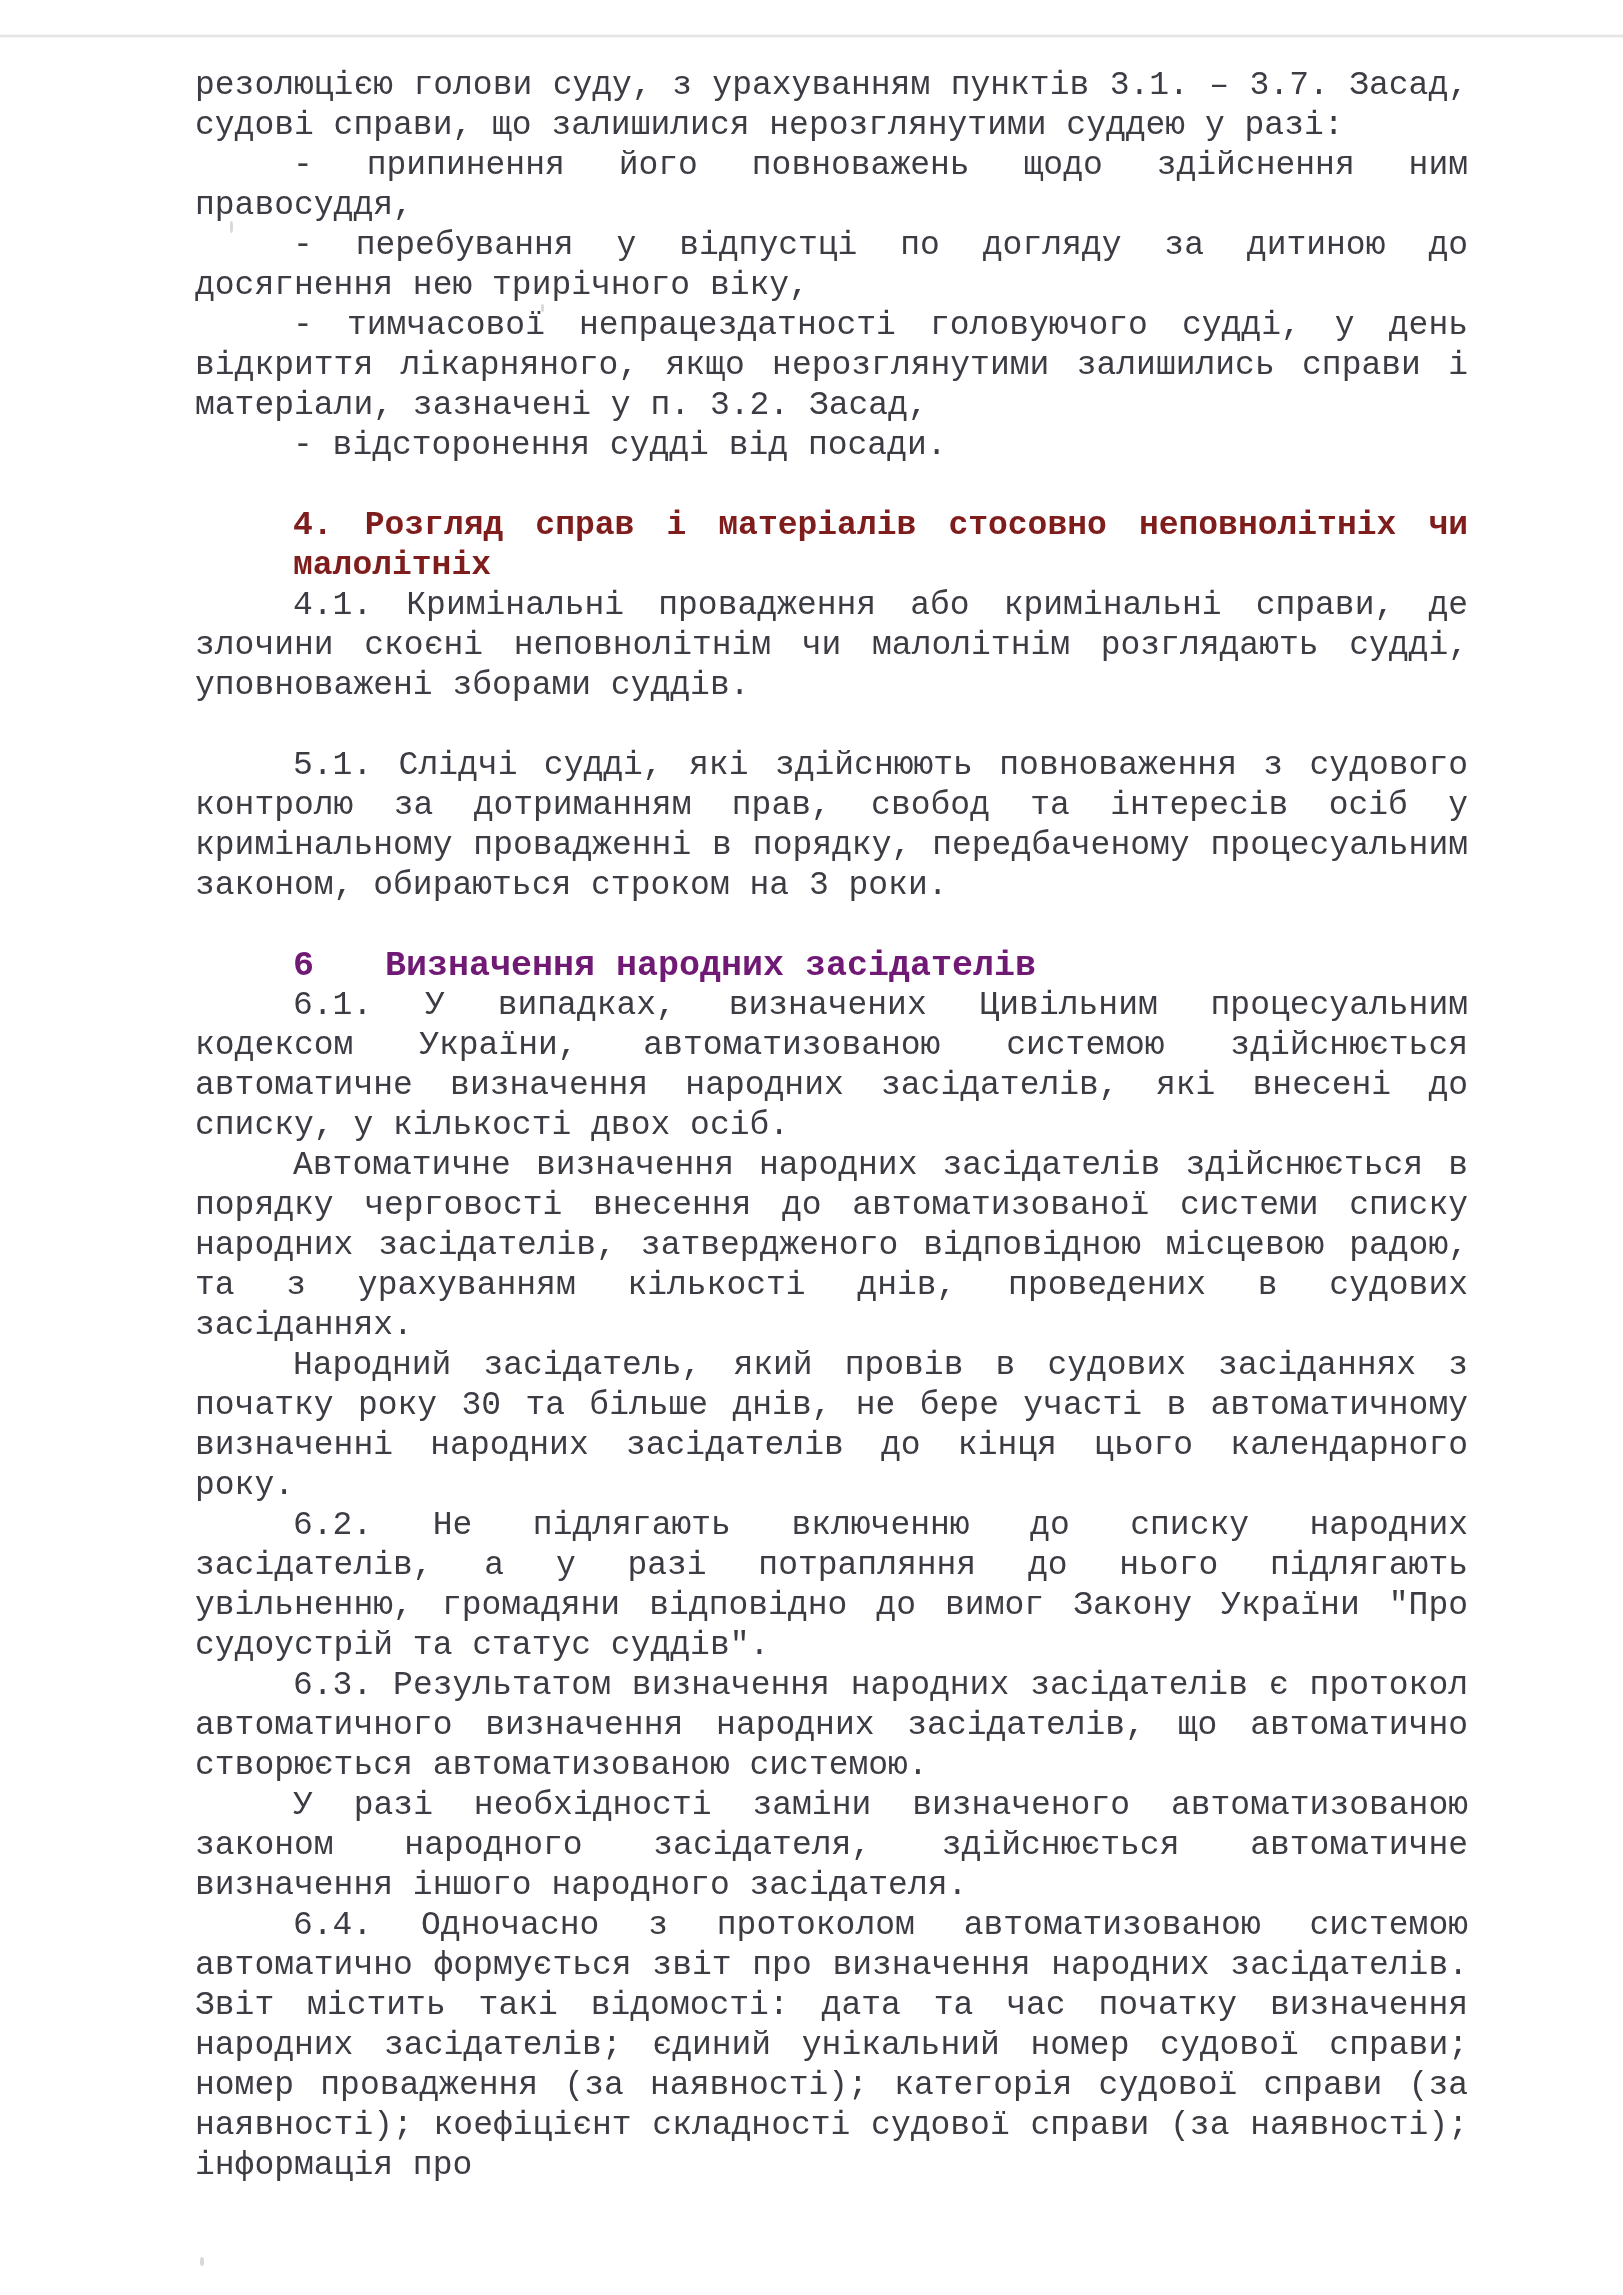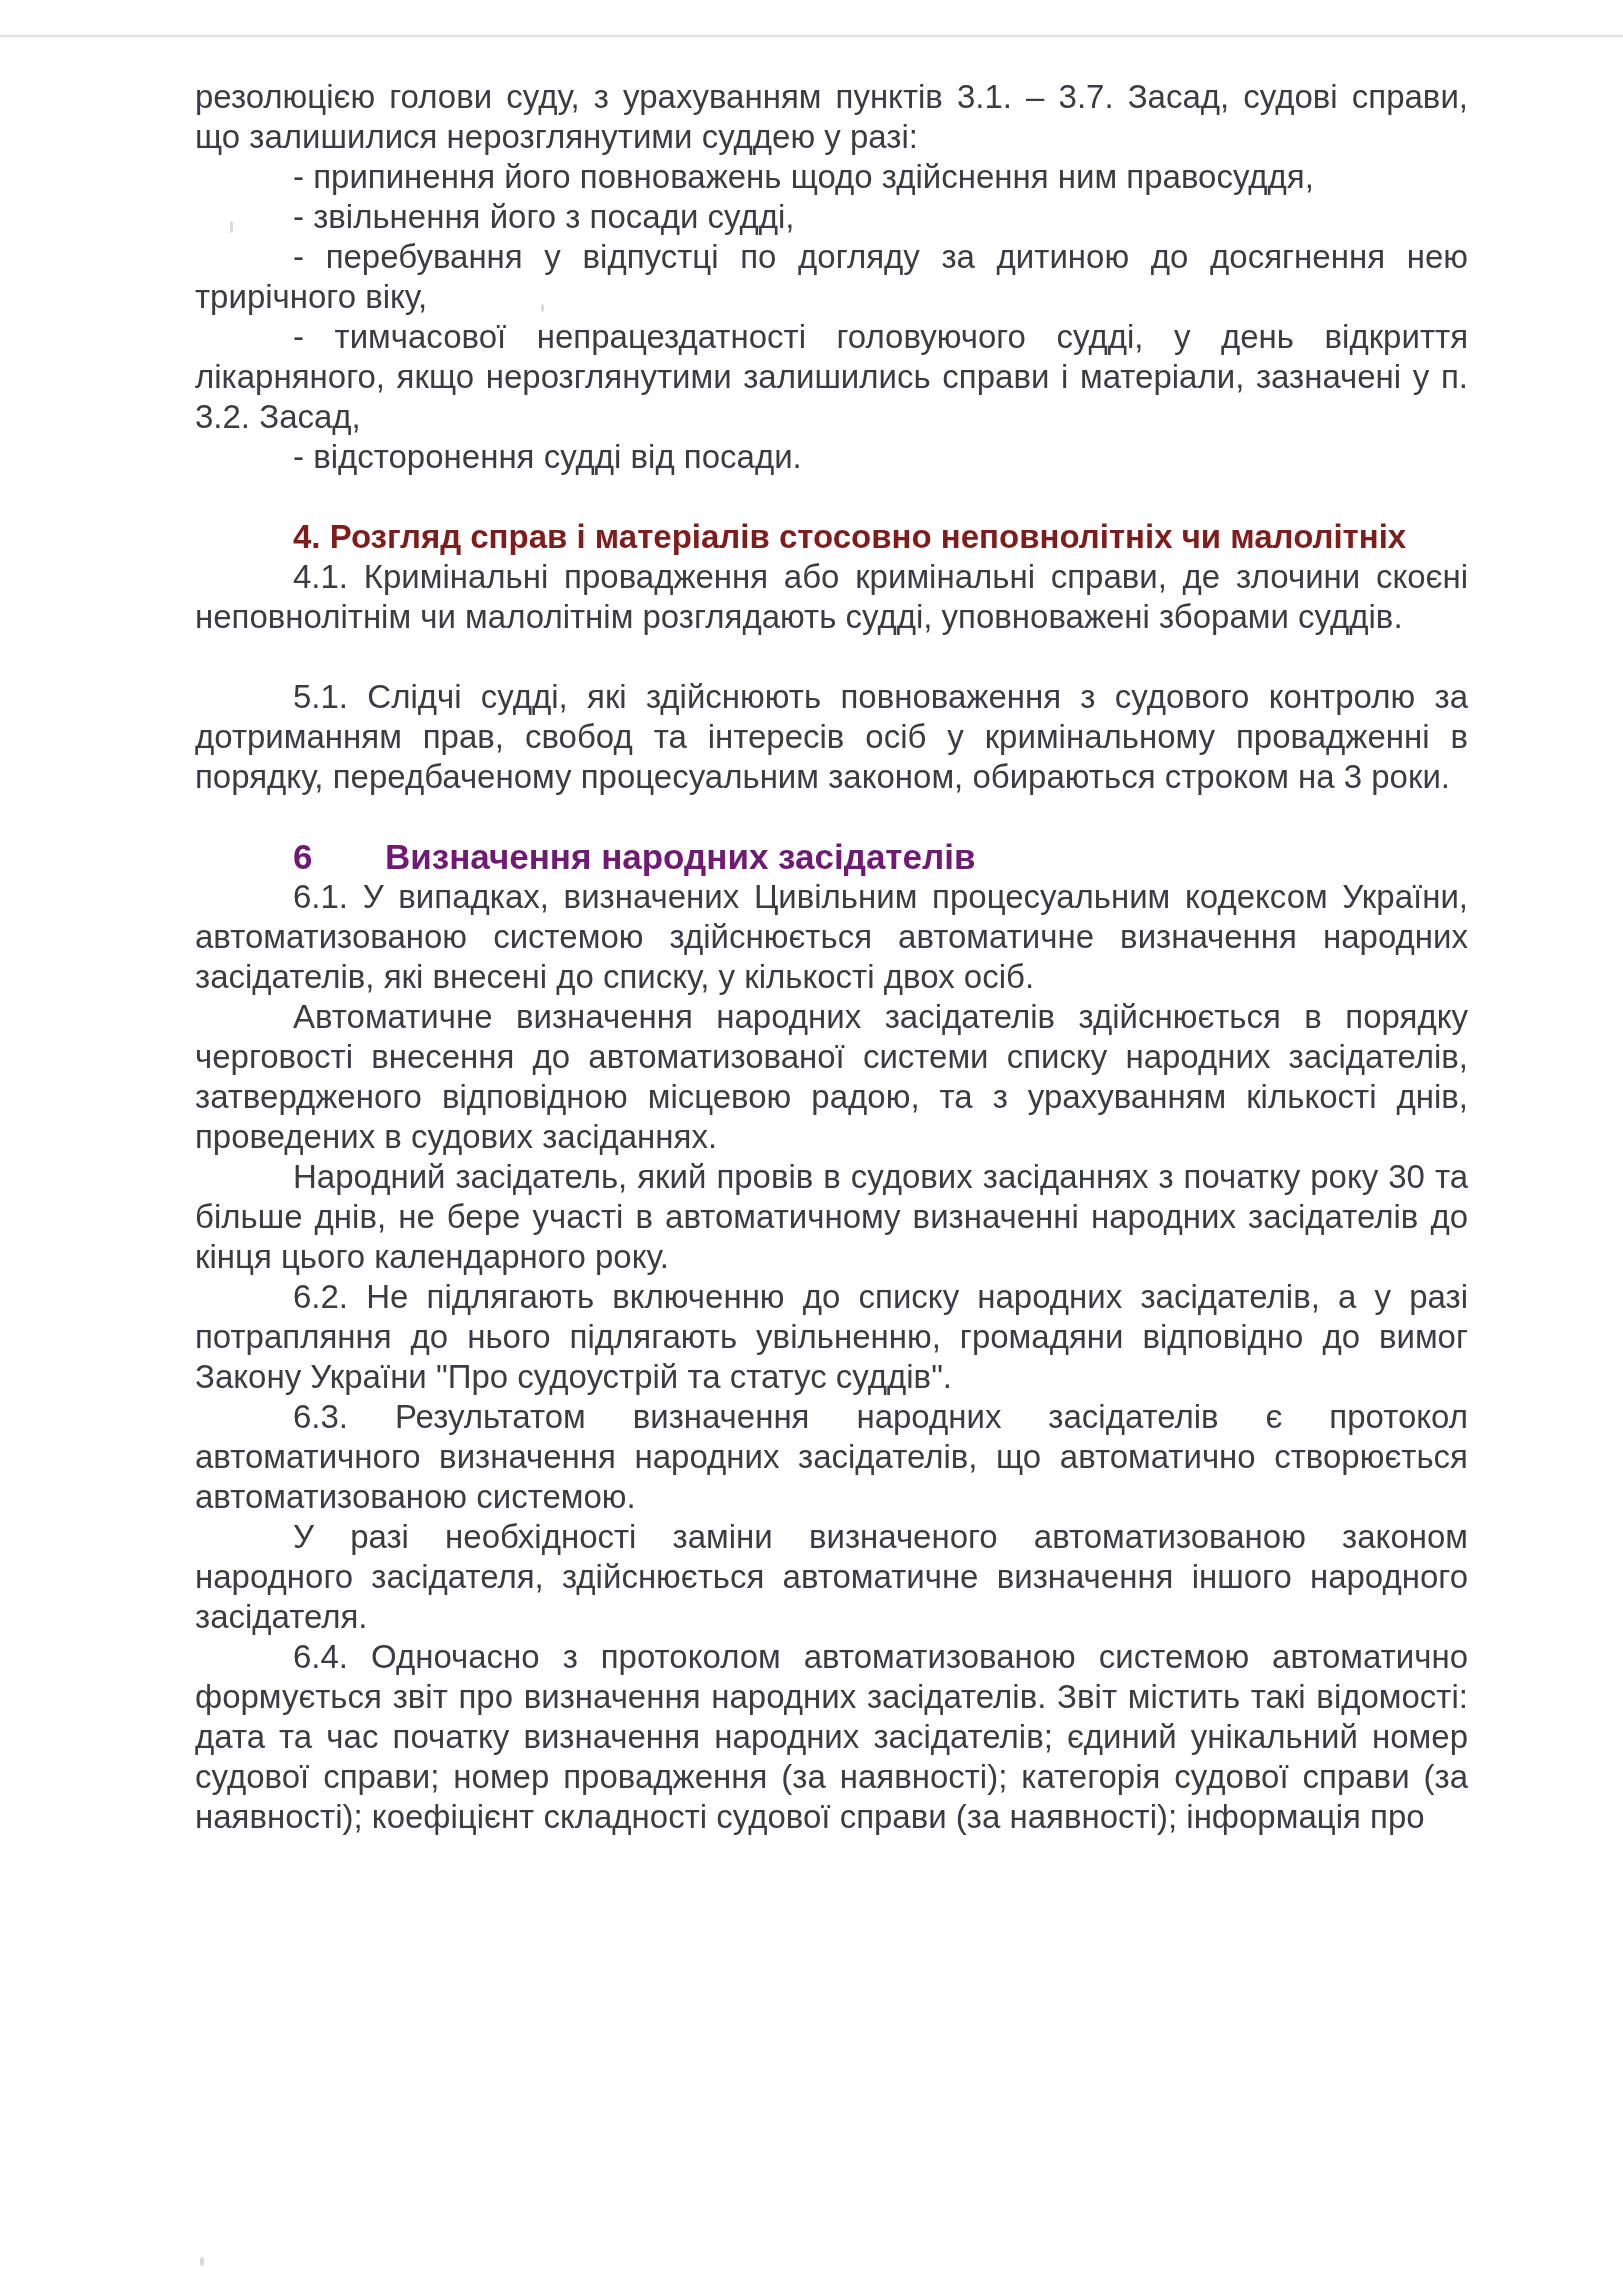--- a/index.html
+++ b/index.html
@@ -2,22 +2,22 @@
 <html style="font-size:10.5px"><head>
 <meta charset="utf-8">
 <style>
   html, body { margin: 0; padding: 0; background: #ffffff; }
   body { width: 1624px; height: 2295px; position: relative; overflow: hidden; }
   .scan-edge {
     position: absolute; left: 0; top: 34px; width: 1624px; height: 3.9px;
     background: linear-gradient(to bottom, rgba(200,200,200,0) 0%, rgba(190,190,190,0.55) 50%, rgba(200,200,200,0) 100%);
   }
   .page {
-    position: absolute; left: 195px; top: 77px; width: 1273px;
-    font-family: Liberation Sans, sans-serif;
+    position: absolute; left: 195px; top: 66px; width: 1273px;
+    font-family: Liberation Mono, monospace;
     font-size: 33px; line-height: 40px; color: #3c3c44;
     text-align: justify;
   }
   .p { margin: 0; text-indent: 0; }
   .ind { text-indent: 98px; }
   .gap { height: 40px; }
   .h { font-weight: bold; margin: 0; padding-left: 98px; color: #7f1d1d; }
   .h6 { font-weight: bold; margin: 0; padding-left: 98px; font-size: 35px; color: #701a75; }
   .h6 .num { display: inline-block; width: 92px; }
   .dot {
@@ -25,21 +25,20 @@
   }
 </style>
 </head>
 <body>
 
 <div class="scan-edge"></div>
 
 <div class="page">
   <p class="p">резолюцією голови суду, з урахуванням пунктів 3.1. – 3.7. Засад, судові справи, що залишилися нерозглянутими суддею у разі:</p>
   <p class="p ind">- припинення його повноважень щодо здійснення ним правосуддя,</p>
-  <p class="p ind">- звільнення його з посади судді,</p>
   <p class="p ind">- перебування у відпустці по догляду за дитиною до досягнення нею трирічного віку,</p>
   <p class="p ind">- тимчасової непрацездатності головуючого судді, у день відкриття лікарняного, якщо нерозглянутими залишились справи і матеріали, зазначені у п. 3.2. Засад,</p>
   <p class="p ind">- відсторонення судді від посади.</p>
 
   <div class="gap"></div>
 
   <p class="h">4. Розгляд справ і матеріалів стосовно неповнолітніх чи малолітніх</p>
   <p class="p ind">4.1. Кримінальні провадження або кримінальні справи, де злочини скоєні неповнолітнім чи малолітнім розглядають судді, уповноважені зборами суддів.</p>
 
   <div class="gap"></div>

